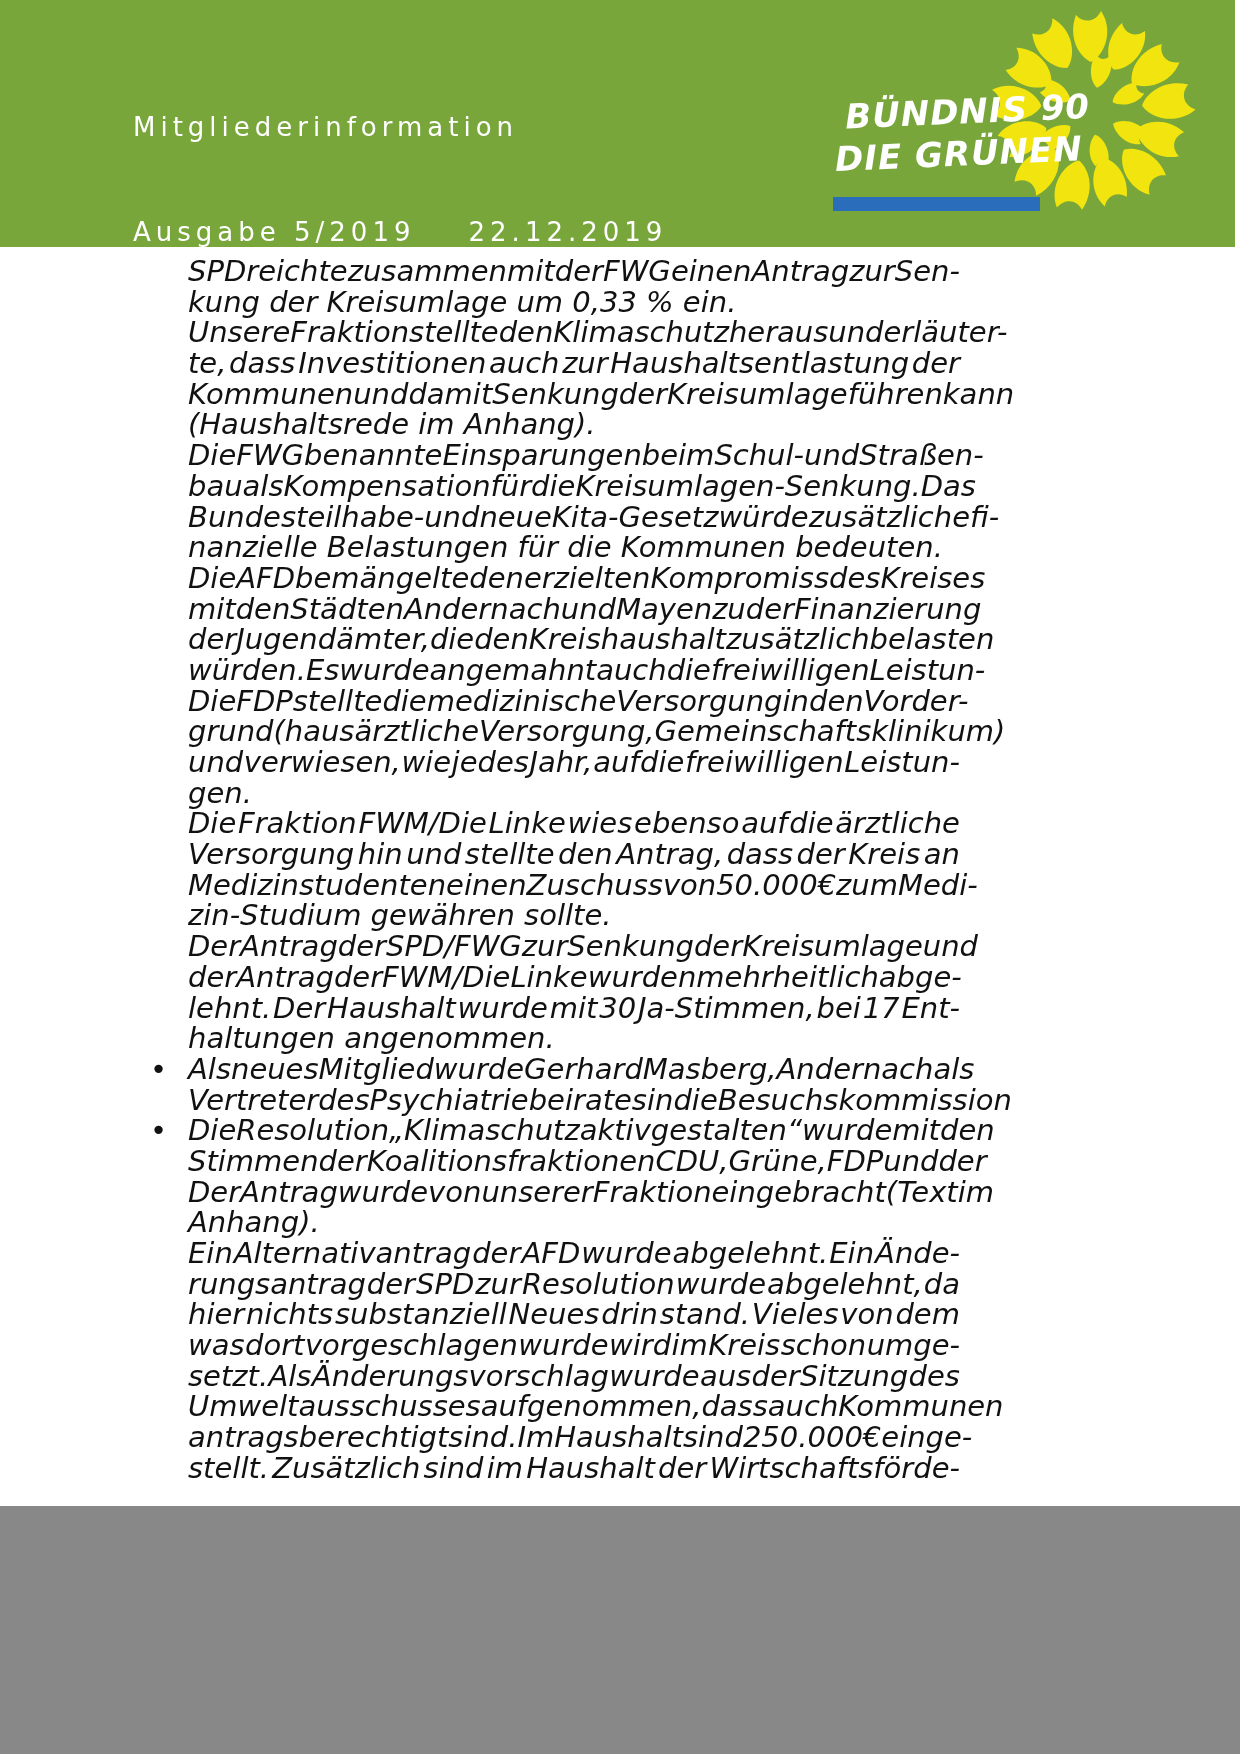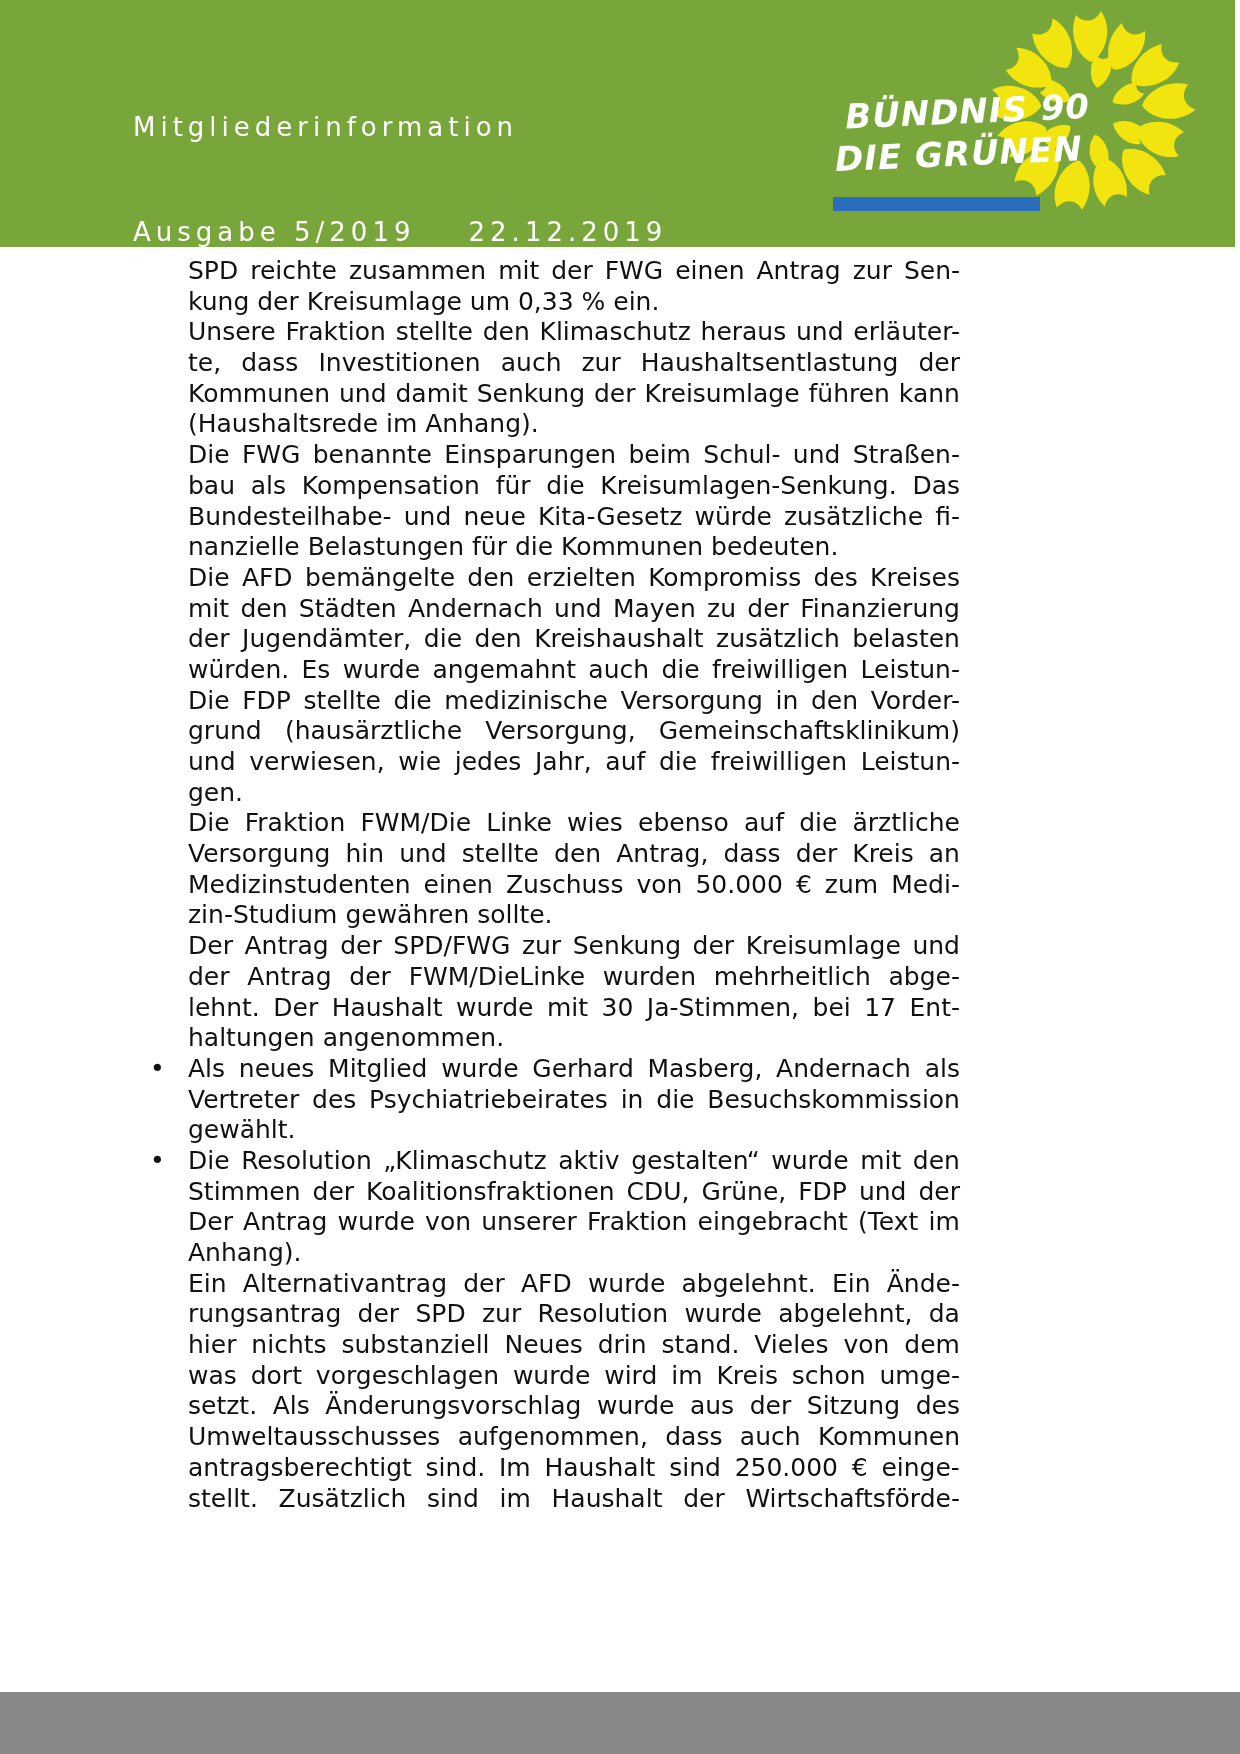--- a/index.html
+++ b/index.html
@@ -4,21 +4,21 @@
 <style>
   :root{
     --green:#78A63A;
     --blue:#2A6EBB;
     --yellow:#F2E50F;
     --ink:#111111;
   }
   html,body{margin:0;padding:0;background:#888;}
   .page{
     position:relative;
-    width:1240px;height:1692px;
+    width:1240px;height:1506px;
     background:#ffffff;
     overflow:hidden;
     font-family:"DejaVu Sans","Liberation Sans",sans-serif;
   }
   
   .banner{
     position:absolute;left:0;top:0;
     width:1235px;height:247px;
     background:var(--green);
   }
@@ -48,21 +48,22 @@
     position:absolute;left:833px;top:197px;
     width:207px;height:14px;
     background:var(--blue);
     z-index:2;
   }
   
   .content{
     position:absolute;left:188px;top:256px;
     width:772px;
     color:var(--ink);
-    font-size:25px;
+    font-size:29px;
+    font-style:italic;
   }
   .block{position:relative;}
   .line{
     height:30.7px;line-height:30.7px;
     white-space:nowrap;
     overflow:visible;
   }
   .line.just{display:flex;justify-content:space-between;}
   .bullet .marker{
     position:absolute;left:-38px;top:0;
@@ -356,21 +357,20 @@
           <span>als</span>
         </div>
         <div class="line just">
           <span>Vertreter</span>
           <span>des</span>
           <span>Psychiatriebeirates</span>
           <span>in</span>
           <span>die</span>
           <span>Besuchskommission</span>
         </div>
-        <div class="line">gewählt.</div>
       </div>
       <div class="block bullet">
         <span class="marker">•</span>
         <div class="line just">
           <span>Die</span>
           <span>Resolution</span>
           <span>„Klimaschutz</span>
           <span>aktiv</span>
           <span>gestalten“</span>
           <span>wurde</span>

